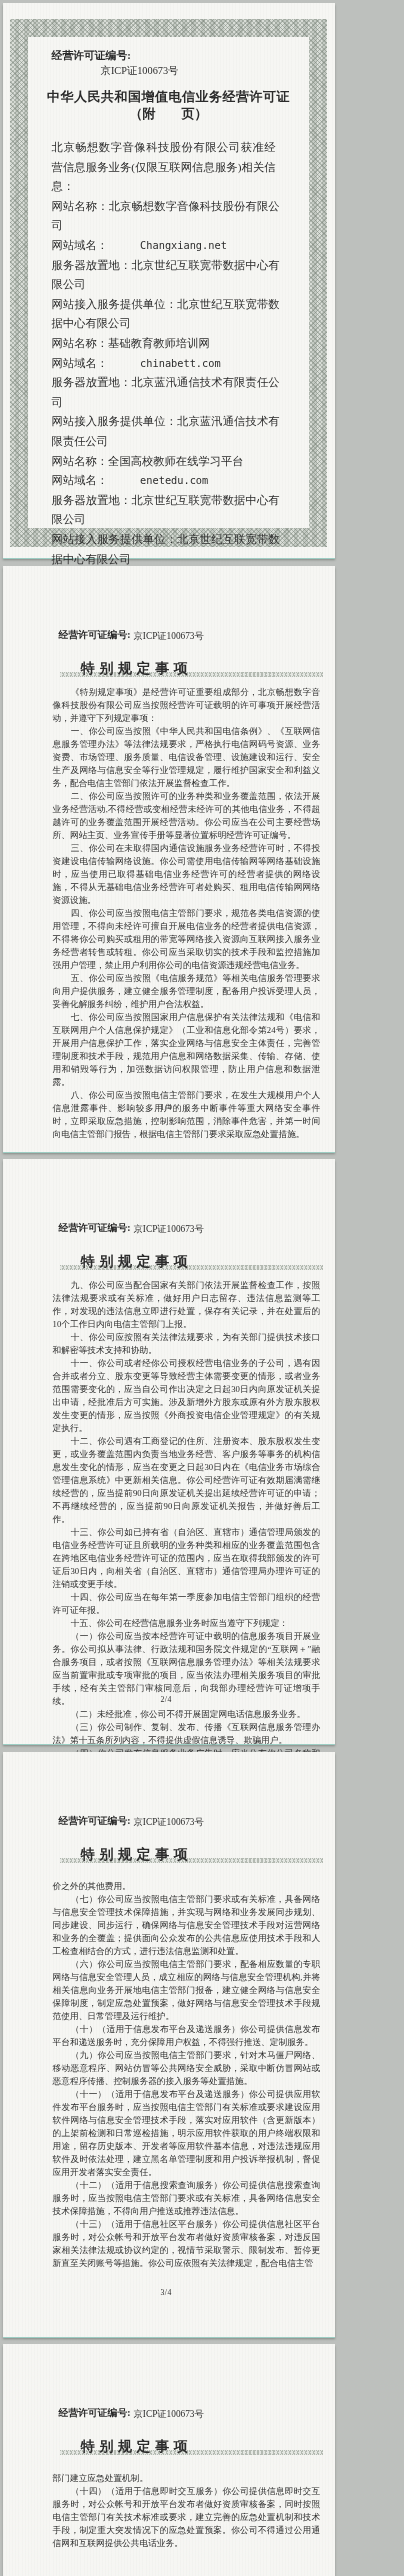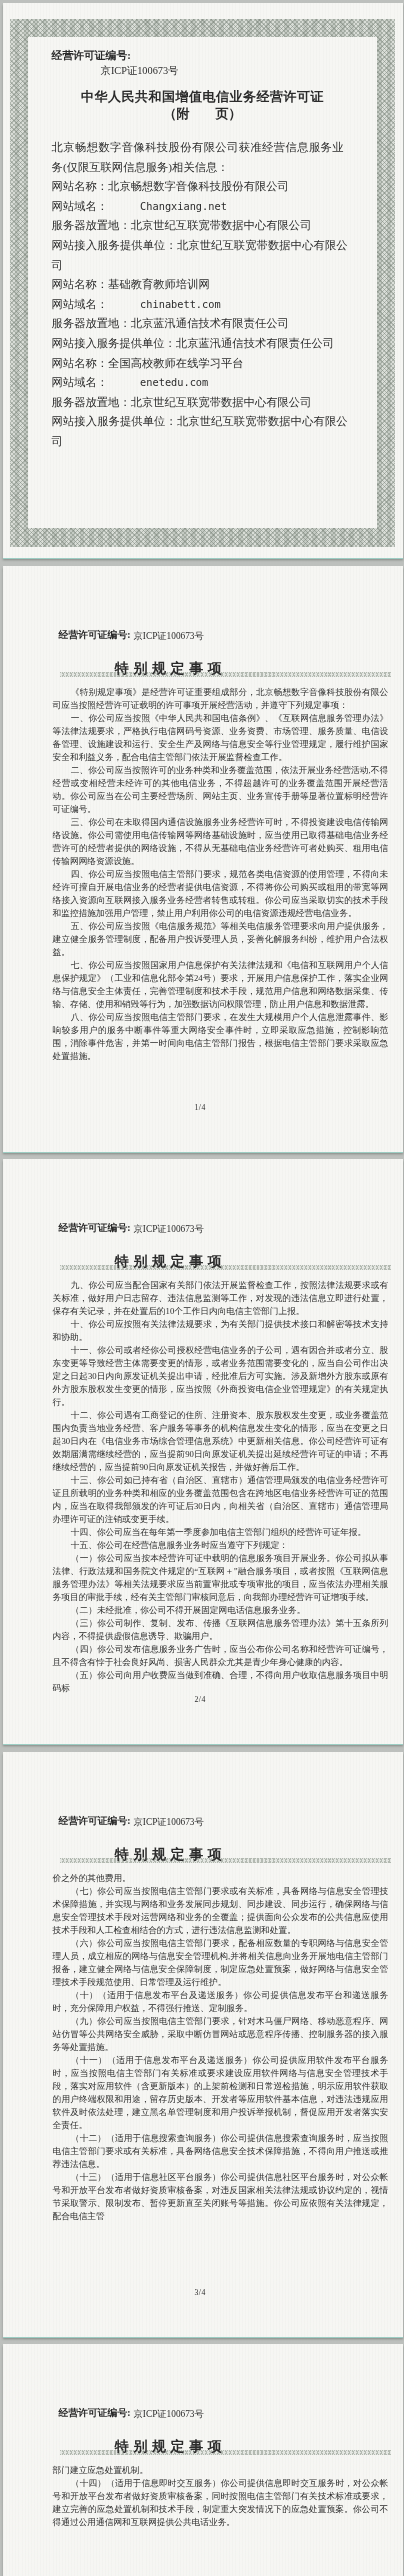--- a/index.html
+++ b/index.html
@@ -1,18 +1,18 @@
 <!DOCTYPE html>
 <html style="font-size:8.2px"><head>
 <meta charset="utf-8">
 <style>
   html,body{margin:0;padding:0;background:#9ea29e;}
   .canvas{position:relative;width:405px;height:2873px;margin:0 auto;background:#bdc0bd;
           font-family:"Liberation Serif","DejaVu Serif",serif;color:#2b2b2b;overflow:hidden;}
-  .page{position:absolute;left:2.6px;width:400px;background:#f6f6f3;
+  .page{position:absolute;left:2.6px;width:332px;background:#f6f6f3;
         background-image:repeating-linear-gradient(90deg,rgba(90,100,90,.025) 0 1px,rgba(0,0,0,0) 1px 3.1px);
         border-bottom:1.5px solid #9ccdc3;box-shadow:0 1.5px 2.1px rgba(40,45,40,.35);}
   
   .page-cover{top:3.1px;height:555px;}
   .frame{position:absolute;top:15.5px;left:7.2px;right:7.2px;bottom:11.3px;
          background:
            repeating-linear-gradient(45deg,rgba(110,120,110,.40) 0 1px,rgba(0,0,0,0) 1px 3.1px),
            repeating-linear-gradient(-45deg,rgba(110,120,110,.40) 0 1px,rgba(0,0,0,0) 1px 3.1px),
            repeating-linear-gradient(90deg,#d9ddd7 0 4.6px,#c3c9c2 4.6px 9.3px);}
   .frame-inner{position:absolute;inset:18.5px;background:#f6f6f3;
@@ -37,21 +37,21 @@
          font-size:14px;font-weight:bold;letter-spacing:4.6px;z-index:2;}
   .prov-divider{position:absolute;top:106px;left:57px;right:11.3px;height:4.6px;opacity:.85;
          background:
            repeating-linear-gradient(115deg,#a9b0a7 0 1px,rgba(0,0,0,0) 1px 3.6px),
            repeating-linear-gradient(65deg,#a9b0a7 0 1px,rgba(0,0,0,0) 1px 3.6px),
            linear-gradient(#e2e5e0,#e2e5e0);}
   .prov-body{position:absolute;top:120px;left:50px;right:14.4px;
          font-size:8.7px;line-height:13px;text-align:justify;}
   .para{margin:0;}
   .para.ind{text-indent:2.1em;}
-  .para.cont{text-indent:0;}
+  .para.cont{text-indent:0;margin-top:8px;}
   .page-num{position:absolute;bottom:40px;left:0;right:31px;text-align:center;
          font-size:7.7px;letter-spacing:0.5px;padding-left:26px;}
 </style>
 </head>
 <body>
 
 <div class="canvas">
 
   <section class="page page-cover">
     <div class="frame">

